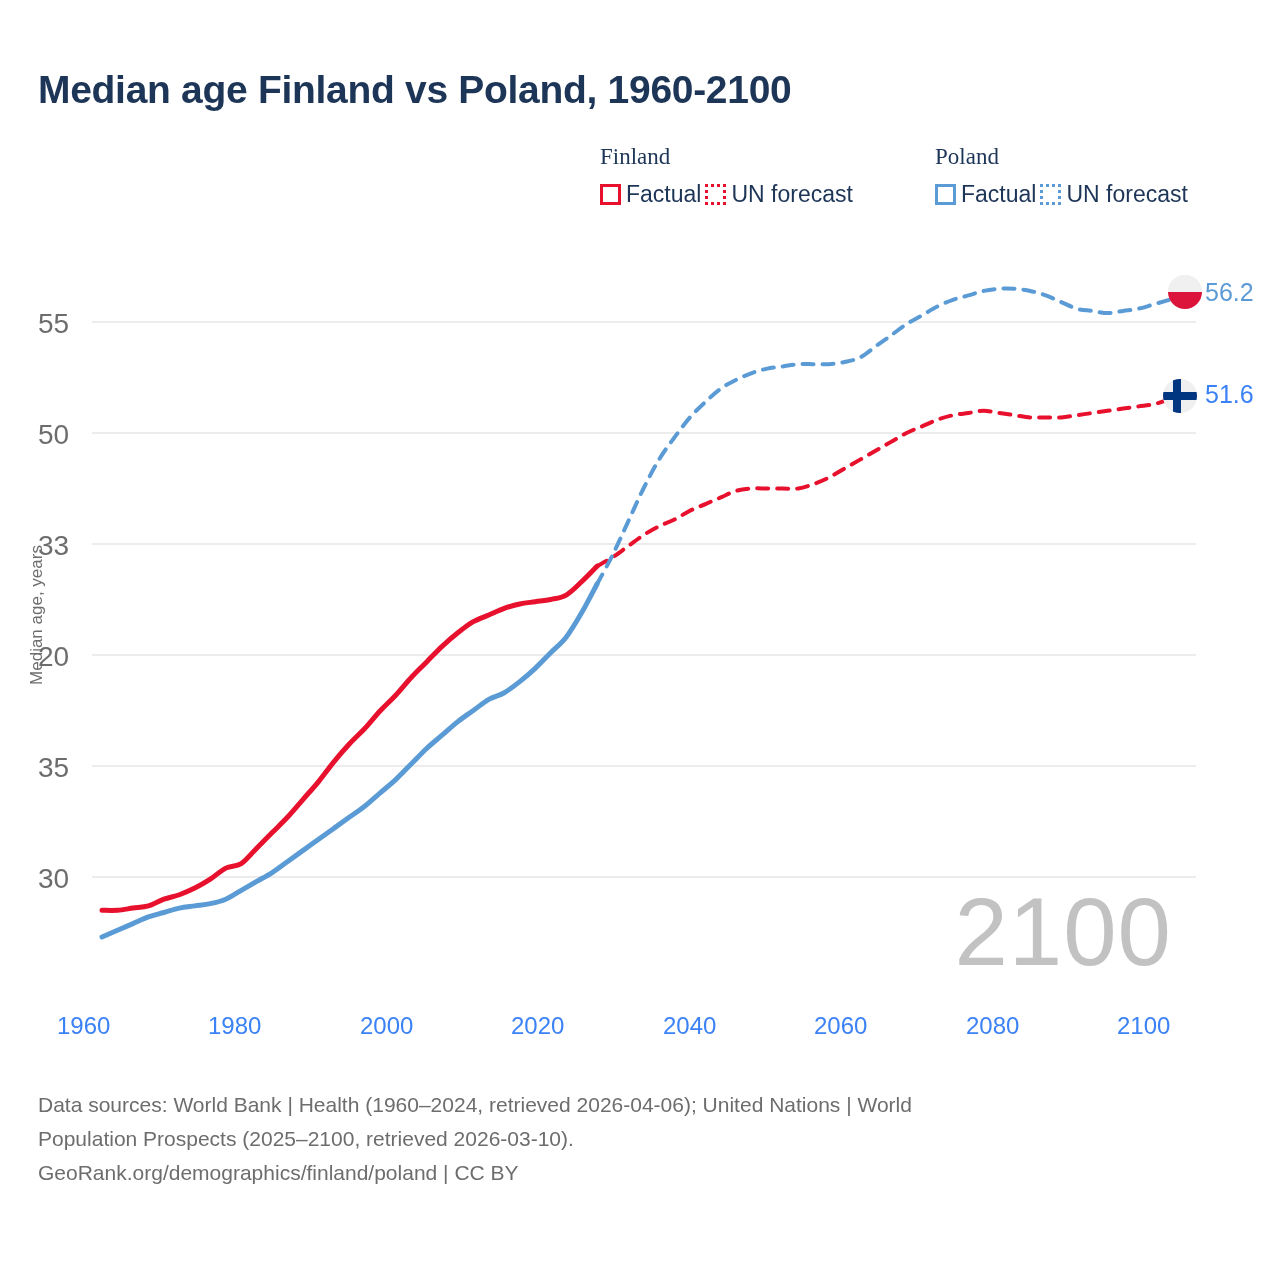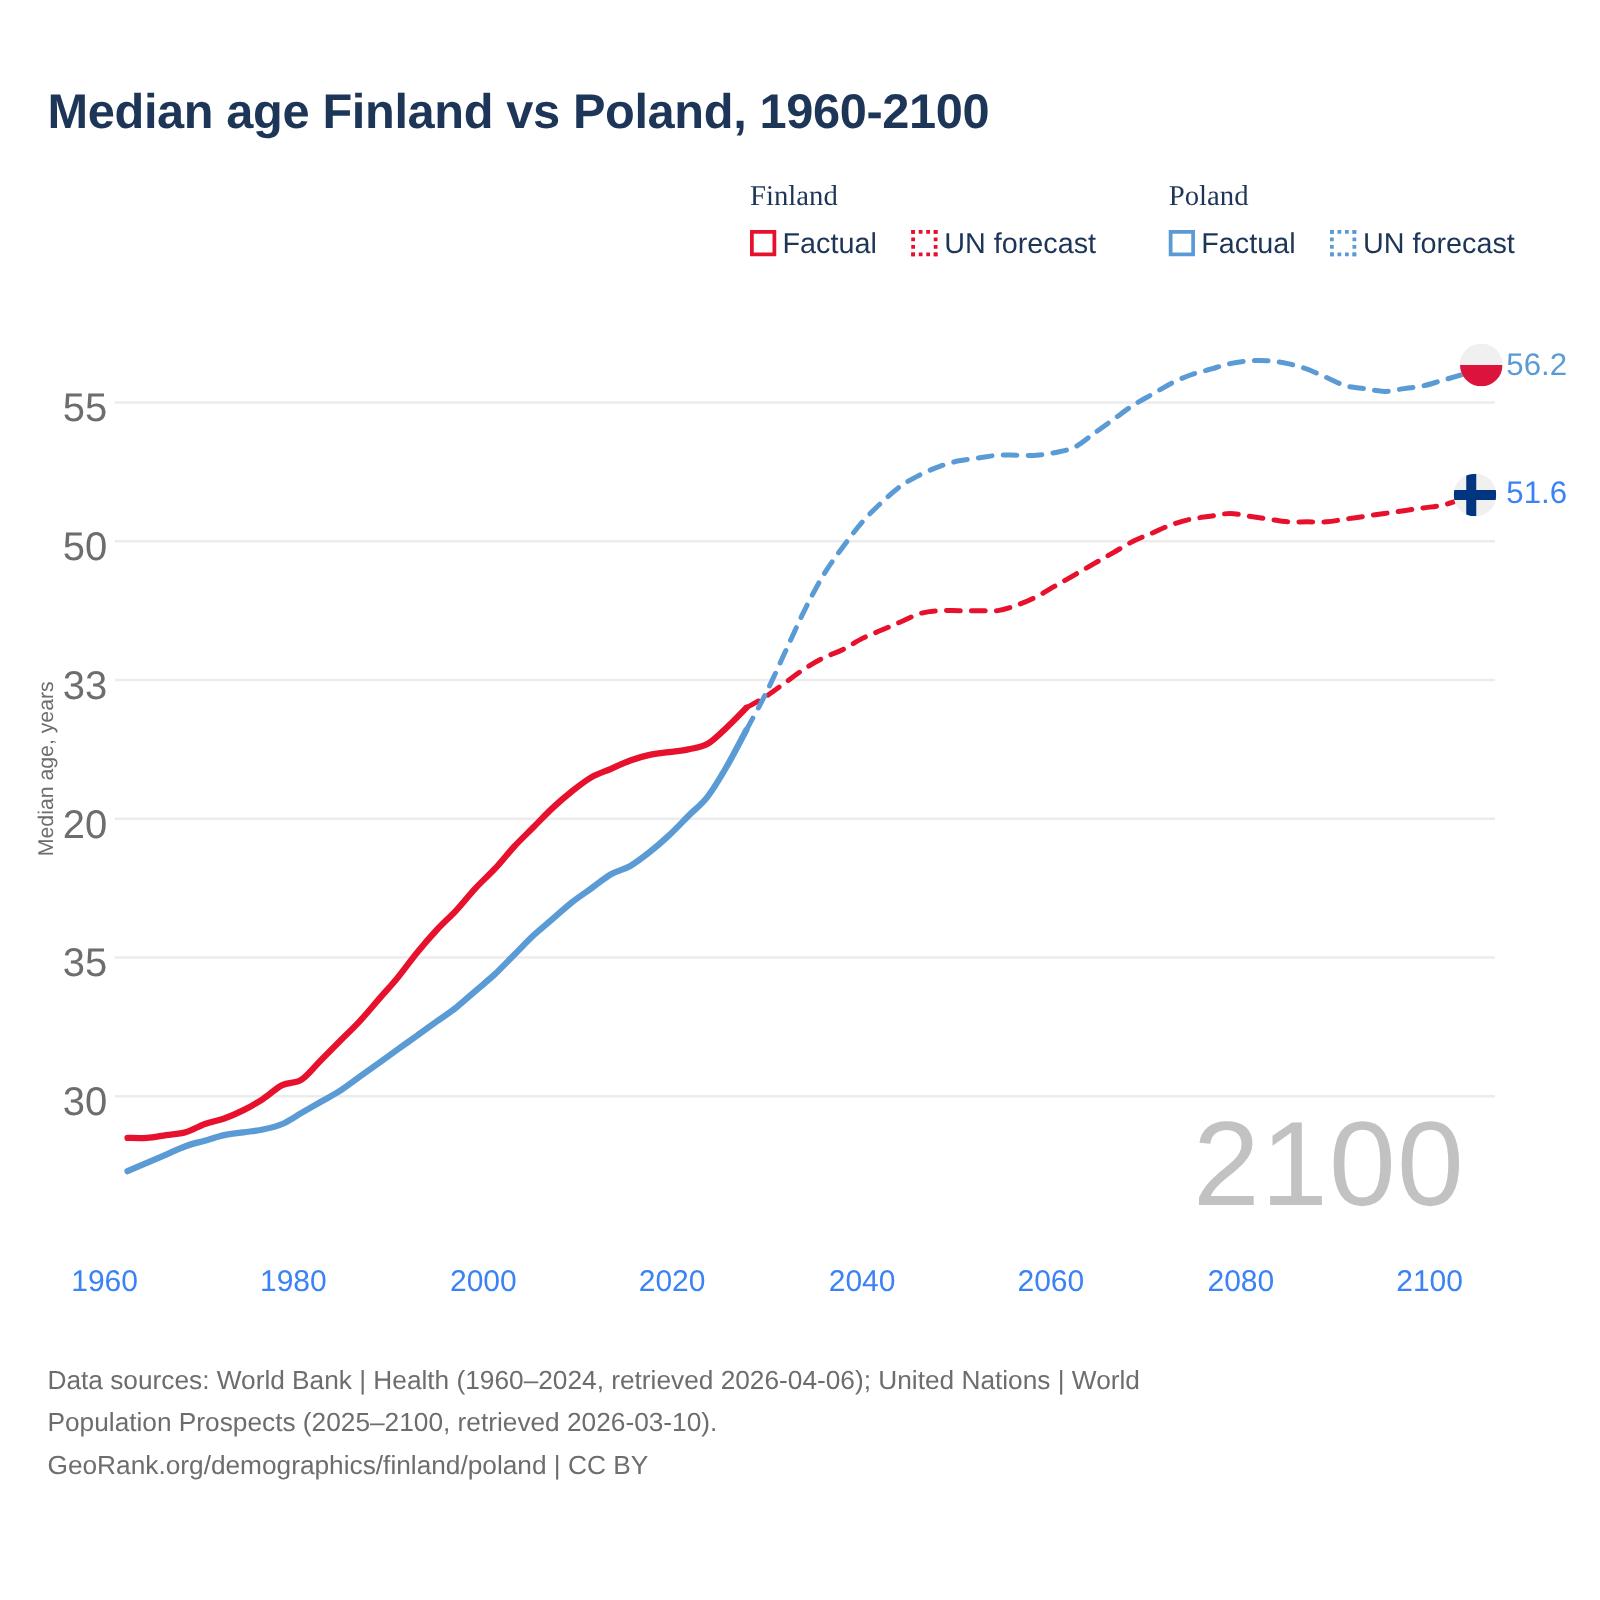--- a/index.html
+++ b/index.html
@@ -50,21 +50,21 @@
     font-size: 23px;
     color: #1d3557;
     line-height: 28px;
     white-space: nowrap;
     font-family: Liberation Serif, serif;
   }
   .legend-entries {
     margin-top: 12px;
     display: flex;
     align-items: center;
-    gap: 28px;
+    gap: 4px;
     white-space: nowrap;
   }
   .legend-entry {
     display: flex;
     align-items: center;
     gap: 5px;
   }
   .swatch {
     width: 21px;
     height: 21px;
@@ -89,23 +89,23 @@
     top: 0;
     width: 1280px;
     height: 1280px;
     pointer-events: none;
   }
   #plot-svg { display: block; }
 
   
   .ytick-label {
     position: absolute;
-    font-size: 32px;
+    font-size: 28px;
     color: #6d6d6d;
-    text-align: center;
+    text-align: left;
     width: 60px;
   }
   .xtick-label {
     position: absolute;
     font-size: 24px;
     color: #3b82f6;
     text-align: left;
     width: 90px;
     top: 1012px;
   }

